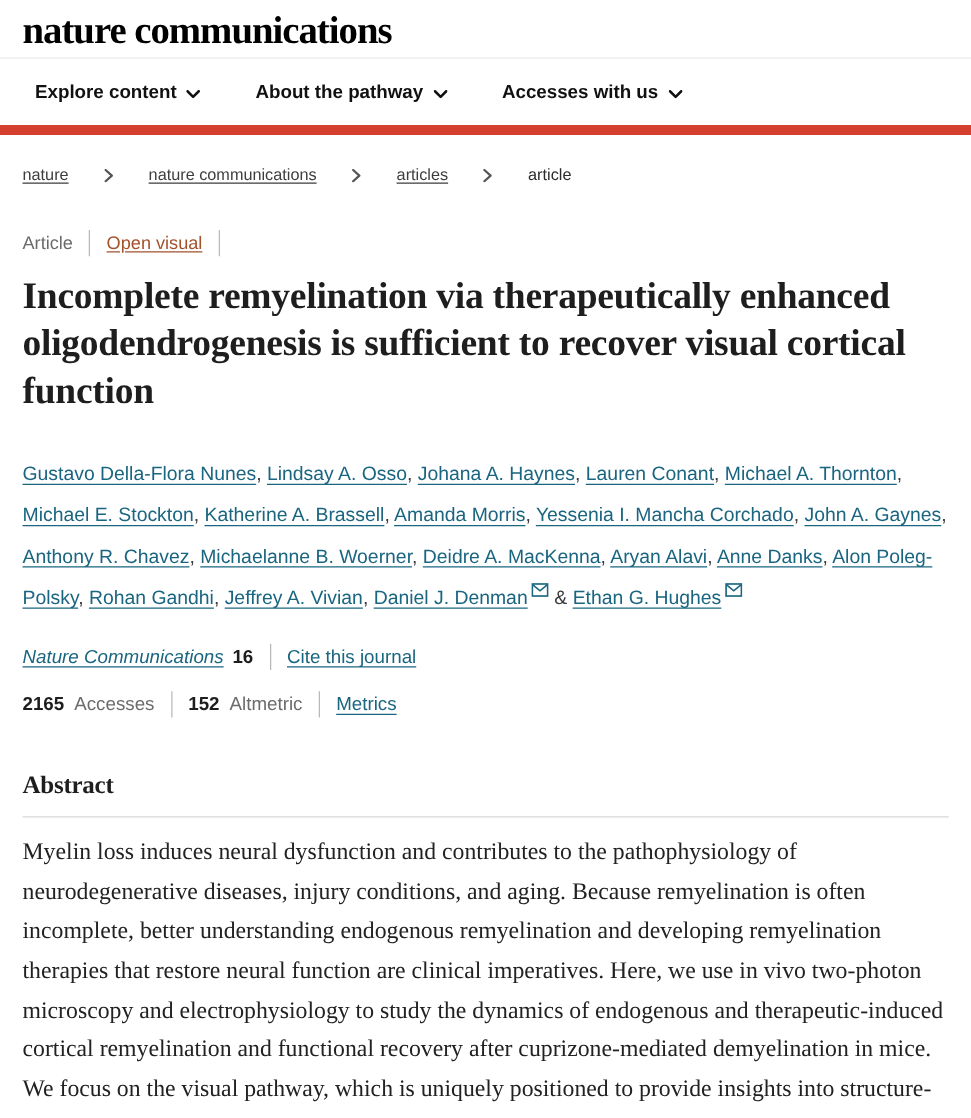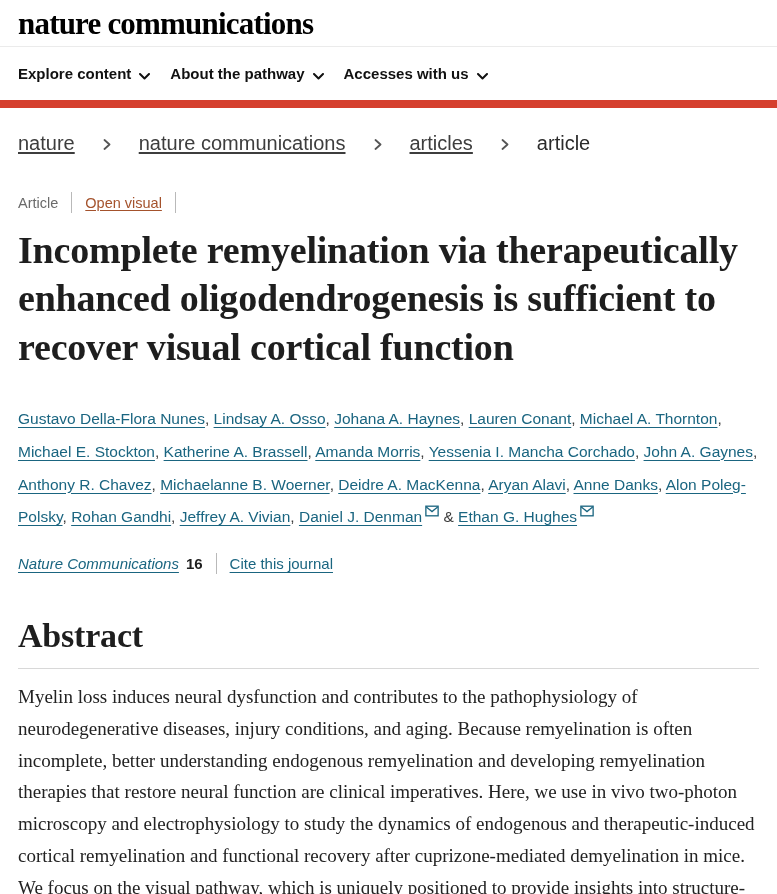--- a/index.html
+++ b/index.html
@@ -29,22 +29,22 @@
     letter-spacing: -0.8px;
     color: #000;
     line-height: 1.1;
     cursor: pointer;
   }
 
   
   .topnav {
     display: flex;
     align-items: center;
-    gap: 20px;
-    padding: 17px 18px;
+    gap: 44px;
+    padding: 17px 28px;
   }
   .nav-item {
     display: inline-flex;
     align-items: center;
     gap: 8px;
     font-weight: 700;
     font-size: 15px;
     color: #111;
     text-decoration: none;
     cursor: pointer;
@@ -58,21 +58,21 @@
   }
 
   
   .content { padding: 0 18px; }
 
   .breadcrumb {
     margin-top: 24px;
     display: flex;
     align-items: center;
     gap: 28px;
-    font-size: 20px;
+    font-size: 13px;
     color: #444;
   }
   .crumb-link {
     color: #3d3d3d;
     text-decoration: underline;
     text-underline-offset: 2px;
     cursor: pointer;
   }
   .crumb-current { color: #2b2b2b; }
   .crumb-sep { display: inline-flex; margin-top: 1px; }
@@ -93,21 +93,21 @@
   .open-access-link {
     color: var(--open-access);
     text-decoration: underline;
     text-underline-offset: 2px;
     cursor: pointer;
   }
 
   .article-title {
     font-family: "Liberation Serif", serif;
     font-weight: 700;
-    font-size: 38px;
+    font-size: 30px;
     line-height: 1.27;
     letter-spacing: -0.2px;
     color: #1e1e1e;
     margin: 13px 0 0;
     max-width: 745px;
   }
 
   .authors {
     margin-top: 32px;
     font-size: 15.5px;
@@ -157,21 +157,21 @@
     align-items: center;
     font-size: 15px;
   }
   .metric-num { font-weight: 700; color: #1e1e1e; }
   .metric-label { color: #6b6b6b; margin-left: 8px; }
 
   .abstract-section { margin-top: 43px; }
   .abstract-heading {
     font-family: "Liberation Serif", serif;
     font-weight: 700;
-    font-size: 34px;
+    font-size: 20px;
     letter-spacing: -0.2px;
     color: #1e1e1e;
     margin: 0;
   }
   .abstract-rule {
     border: none;
     border-top: 1px solid #d8d8d8;
     margin: 13px 0 0;
   }
   .abstract-text {
@@ -254,20 +254,29 @@
           <path d="M1.5 1.8 L8 7.2 L14.5 1.8" fill="none" stroke="currentColor" stroke-width="1.5"></path>
         </svg></span></p>
 
   <div class="citation-line">
     <a class="journal-link">Nature Communications</a>
     <span class="volume">16</span>
     <span class="v-divider"></span>
     <a class="teal-link">Cite this journal</a>
   </div>
 
+  <div class="metrics-row">
+    <span class="metric-num">2165</span>
+    <span class="metric-label">Accesses</span>
+    <span class="v-divider"></span>
+    <span class="metric-num">152</span>
+    <span class="metric-label">Altmetric</span>
+    <span class="v-divider"></span>
+    <a class="teal-link">Metrics</a>
+  </div>
 
   <section class="abstract-section">
     <h2 class="abstract-heading">Abstract</h2>
     <hr class="abstract-rule">
     <p class="abstract-text">Myelin loss induces neural dysfunction and contributes to the pathophysiology of neurodegenerative diseases, injury conditions, and aging. Because remyelination is often incomplete, better understanding endogenous remyelination and developing remyelination therapies that restore neural function are clinical imperatives. Here, we use in vivo two-photon microscopy and electrophysiology to study the dynamics of endogenous and therapeutic-induced cortical remyelination and functional recovery after cuprizone-mediated demyelination in mice. We focus on the visual pathway, which is uniquely positioned to provide insights into structure-function relationships during de/remyelination.</p>
   </section>
 
 </main>
 
 </body></html>

